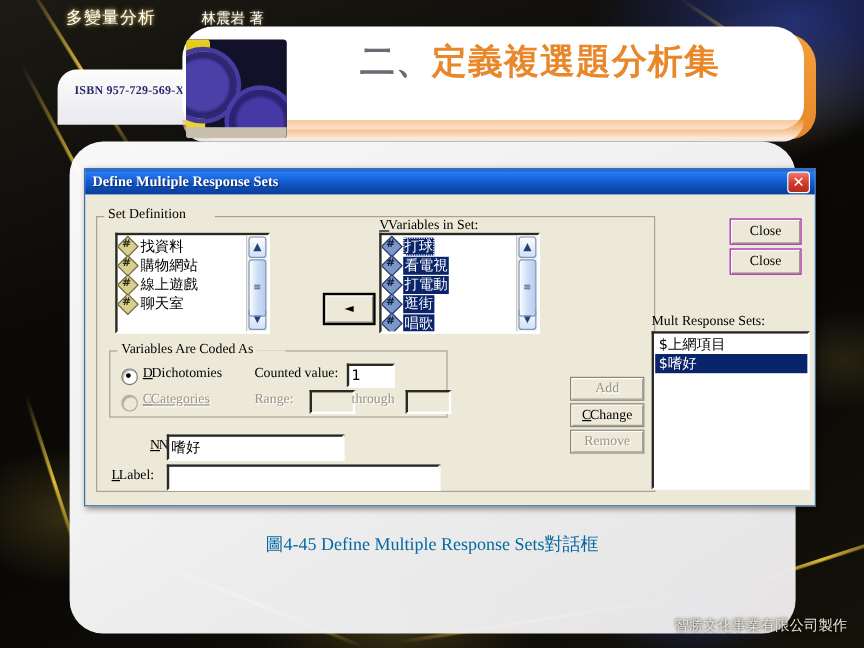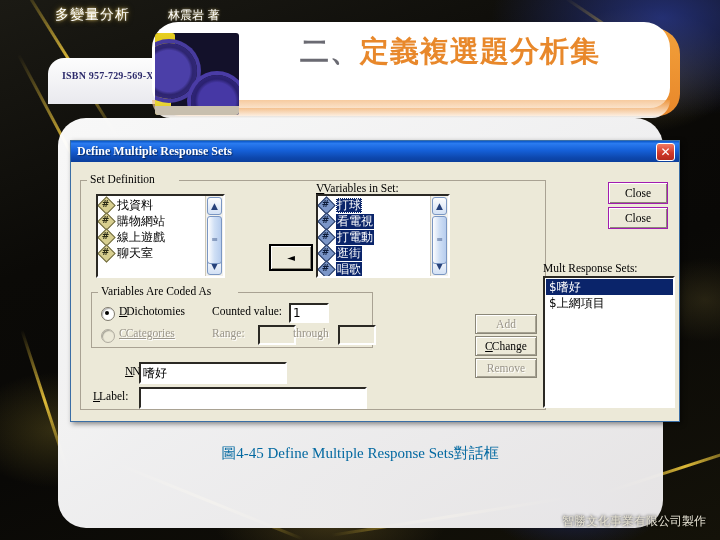--- a/index.html
+++ b/index.html
@@ -370,26 +370,26 @@
         <span>Close</span>
       </div>
       <div class="btn" style="left:537px;top:45px;width:58px;height:20px;">
         <span>Close</span>
       </div>
 
       <span class="lbl" style="left:472px;top:100px;"><span>Mult Response Sets:</span></span>
 
       <div class="listbox" style="left:472px;top:114px;width:128px;height:128px;">
         <div class="lb-inner" style="right:0;">
+          <div class="item">
+            <span class="tx" style="padding-left:3px;">$上網項目</span>
+          </div>
           <div class="item" style="background:#0a246a;">
             <span class="tx" style="padding-left:3px;color:#fff;background:transparent;">$嗜好</span>
           </div>
-          <div class="item">
-            <span class="tx" style="padding-left:3px;">$上網項目</span>
-          </div>
         </div>
       </div>
 
       <div class="btn thin dis" style="left:404px;top:152px;width:60px;height:18px;">
         <span>Add</span>
       </div>
       <div class="btn thin" style="left:404px;top:174px;width:60px;height:18px;">
         <span><u>C</u><span style="margin-left:-1px;">Change</span></span>
       </div>
       <div class="btn thin dis" style="left:404px;top:196px;width:60px;height:18px;">

